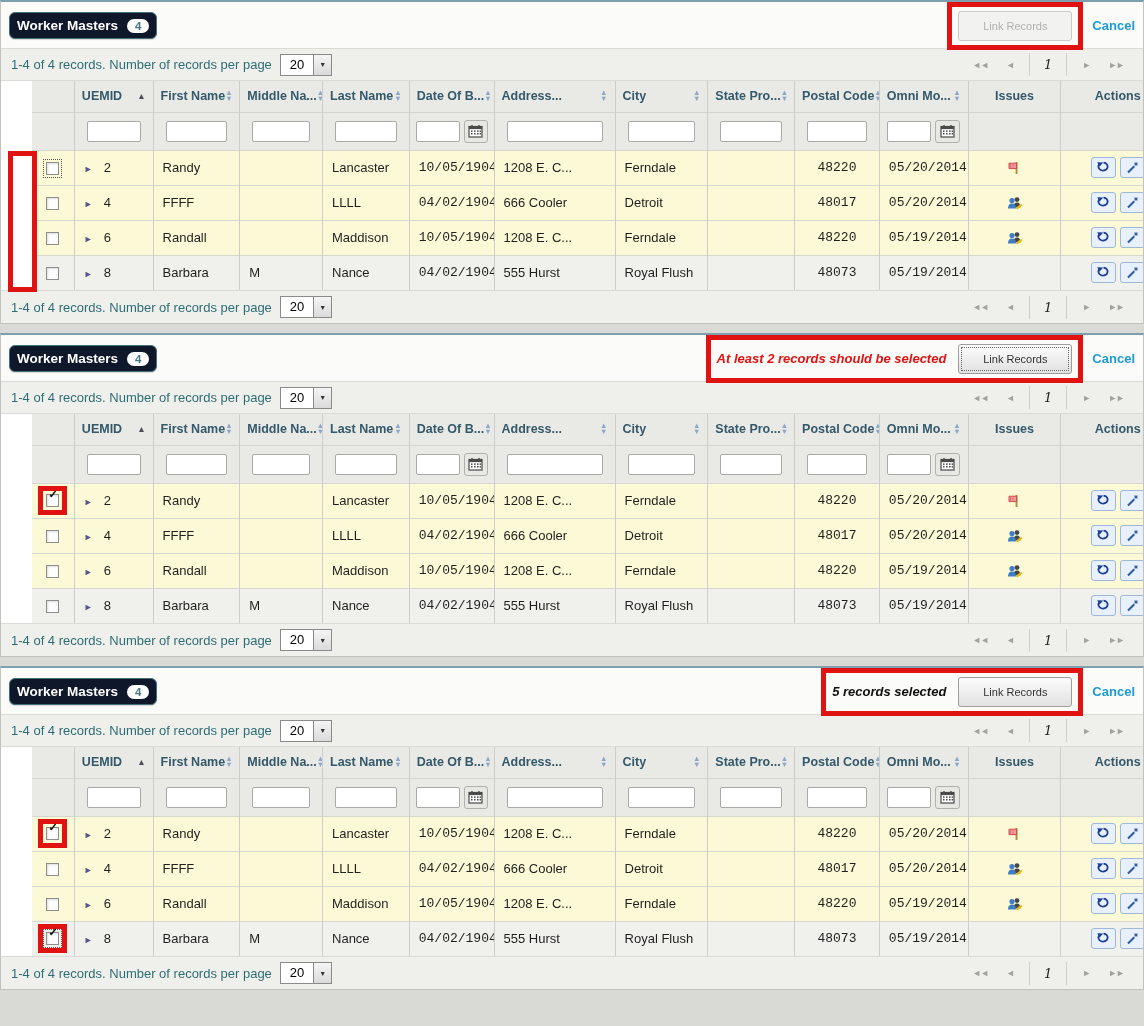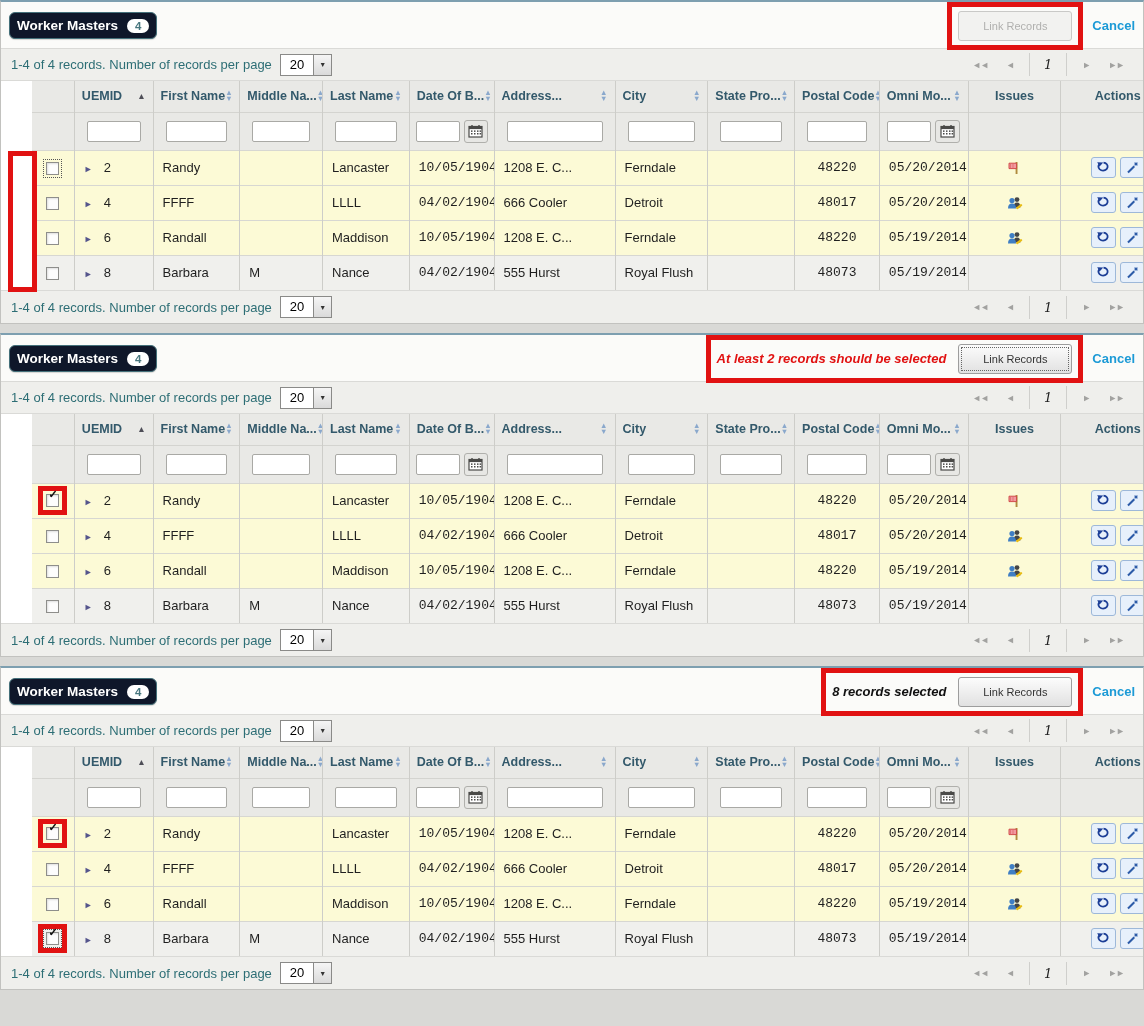--- a/index.html
+++ b/index.html
@@ -744,21 +744,21 @@
 </section>
 
 <section class="panel">
   <header class="panel-head">
     <div class="tab">
       <span class="tab-label">Worker Masters</span>
       <span class="badge">4</span>
     </div>
     <div class="head-right">
       <span class="anno">
-        <span class="status info">8 records selected</span>
+        <span class="status info">5 records selected</span>
         <button class="btn">Link Records</button>
       </span>
       <a class="cancel">Cancel</a>
     </div>
   </header>
 
   <div class="bar">
     <div class="bar-left">
       <span>1-4 of 4 records. Number of records per page</span>
       <span class="select">

